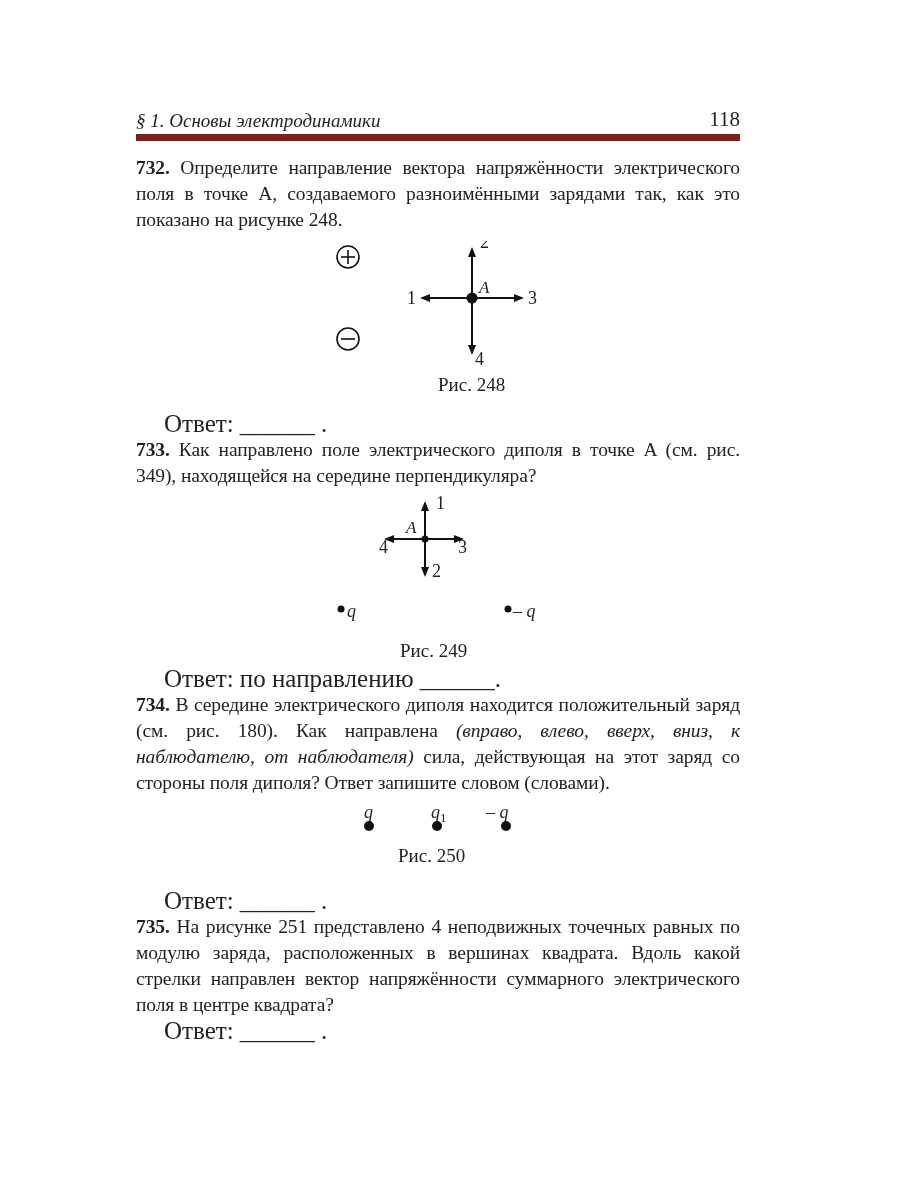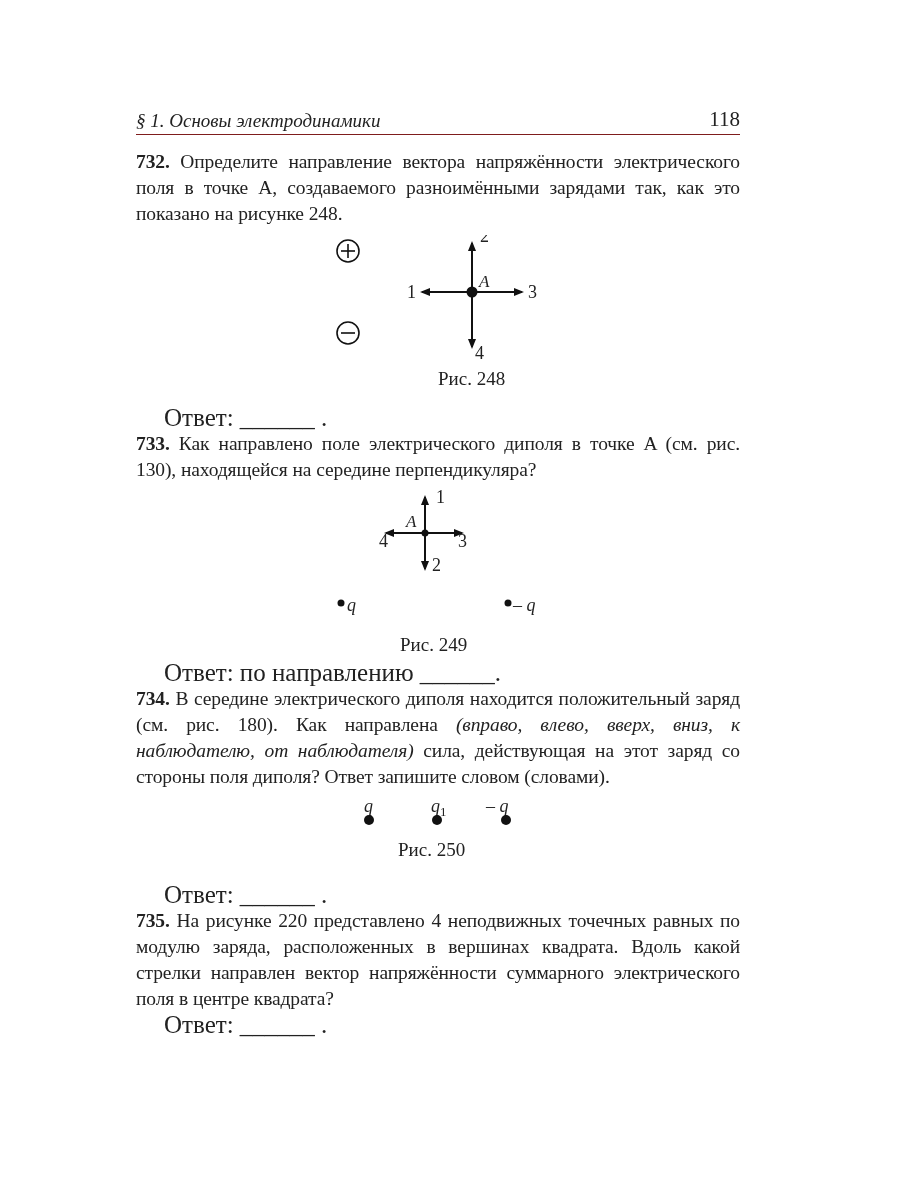--- a/index.html
+++ b/index.html
@@ -3,21 +3,21 @@
 <meta charset="utf-8">
 <style>
   html, body { margin: 0; padding: 0; }
   body {
     width: 900px; height: 1200px; background: #ffffff; position: relative; overflow: hidden;
     font-family: "Liberation Serif", "DejaVu Serif", serif; color: #222;
   }
   .page { position: absolute; left: 136px; top: 108px; width: 604px; }
   .header {
     display: flex; justify-content: space-between; align-items: flex-end;
-    border-bottom: 1px solid #7f1d1d; padding-bottom: 2px; height: 24px;
+    border-bottom: 7px solid #7f1d1d; padding-bottom: 2px; height: 24px;
   }
   .header .title { font-style: italic; font-size: 19px; }
   .header .num { font-size: 21px; }
   p { margin: 0; font-size: 19.5px; line-height: 26px; text-align: justify; text-align-last: left; letter-spacing: -0.1px; }
   .pnum { font-weight: bold; }
   .it { font-style: italic; }
   .answer { padding-left: 28px; font-size: 25px; line-height: 26px; }
   .fig { position: relative; }
   svg text { font-family: "Liberation Serif", "DejaVu Serif", serif; fill: #222; }
 </style>
@@ -60,21 +60,21 @@
       <text x="344" y="7" font-size="18">2</text>
       <text x="392" y="63" font-size="18">3</text>
       <text x="339" y="124" font-size="18">4</text>
       <text x="302" y="150" font-size="19">Рис. 248</text>
     </svg>
   </div>
   <div class="answer" style="margin-top:20px">Ответ: ______ .</div>
 
   <p>
     <span class="pnum">733.</span>
-    <span>Как направлено поле электрического диполя в точке A (см. рис. 130), находящейся на середине перпендикуляра?</span>
+    <span>Как направлено поле электрического диполя в точке A (см. рис. 349), находящейся на середине перпендикуляра?</span>
   </p>
   <div class="fig" style="height:170px; margin-top:6px;">
     <svg width="604" height="170">
       <line x1="289" y1="44" x2="289" y2="8" stroke="#111" stroke-width="2" marker-end="url(#ah)"></line>
       <line x1="289" y1="44" x2="289" y2="80" stroke="#111" stroke-width="2" marker-end="url(#ah)"></line>
       <line x1="289" y1="44" x2="250" y2="44" stroke="#111" stroke-width="2" marker-end="url(#ah)"></line>
       <line x1="289" y1="44" x2="326" y2="44" stroke="#111" stroke-width="2" marker-end="url(#ah)"></line>
       <circle cx="289" cy="44" r="3.5" fill="#111"></circle>
       <text x="270" y="38" font-style="italic" font-size="17">A</text>
       <text x="300" y="14" font-size="18">1</text>
@@ -102,16 +102,16 @@
       <circle cx="301" cy="24" r="5" fill="#111"></circle>
       <text x="350" y="16" font-style="italic" font-size="18">– q</text>
       <circle cx="370" cy="24" r="5" fill="#111"></circle>
       <text x="262" y="60" font-size="19">Рис. 250</text>
     </svg>
   </div>
   <div class="answer" style="margin-top:14px">Ответ: ______ .</div>
 
   <p>
     <span class="pnum">735.</span>
-    <span>На рисунке 220 представлено 4 неподвижных точечных равных по модулю заряда, расположенных в вершинах квадрата. Вдоль какой стрелки направлен вектор напряжённости суммарного электрического поля в центре квадрата?</span>
+    <span>На рисунке 251 представлено 4 неподвижных точечных равных по модулю заряда, расположенных в вершинах квадрата. Вдоль какой стрелки направлен вектор напряжённости суммарного электрического поля в центре квадрата?</span>
   </p>
   <div class="answer">Ответ: ______ .</div>
 </div>
 
 </body></html>

